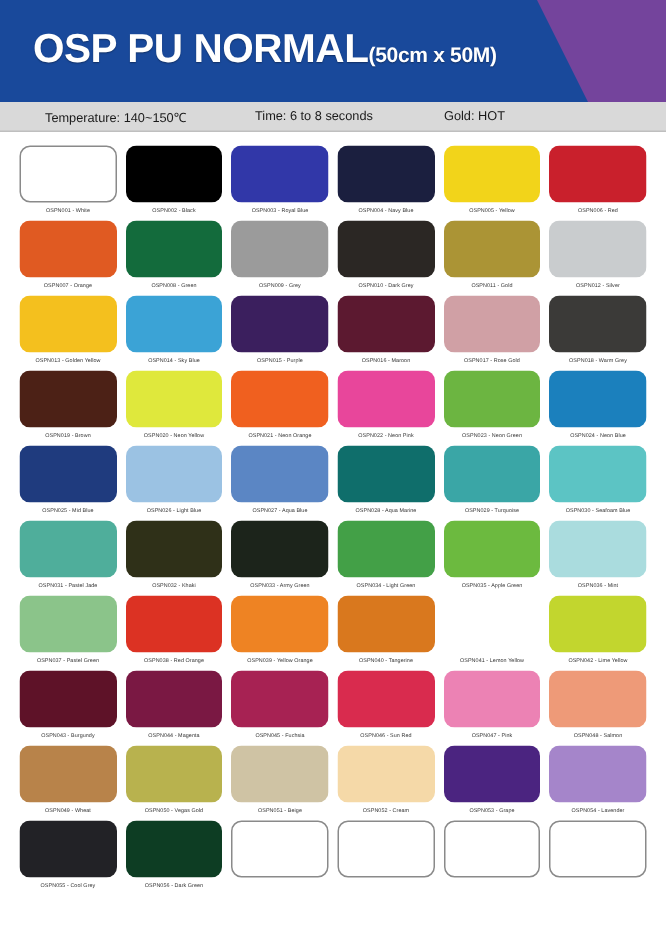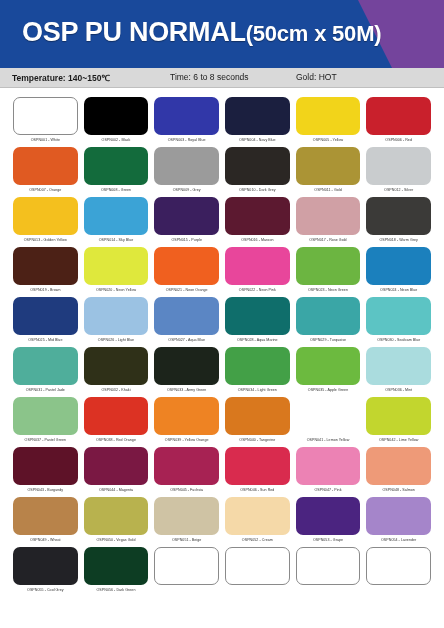--- a/index.html
+++ b/index.html
@@ -42,21 +42,21 @@
     left: 22px;
     top: 17px;
     color: #ffffff;
     font-size: 27px;
     font-weight: bold;
     letter-spacing: -0.3px;
     white-space: nowrap;
     text-shadow: 0 1px 1px rgba(0,0,0,0.35);
   }
   .header-title .size {
-    font-size: 22px;
+    font-size: 14px;
     letter-spacing: -0.2px;
   }
 
   
   .specbar {
     position: relative;
     width: 444px;
     height: 19px;
     background: #d9d9d9;
     border-bottom: 1px solid #bfbfbf;
@@ -65,21 +65,21 @@
     position: relative;
     height: 19px;
   }
   .spec-item {
     position: absolute;
     top: 4px;
     font-size: 8.5px;
     color: #1a1a1a;
     white-space: nowrap;
   }
-  .spec-temp { left: 12px; font-weight: bold; }
+  .spec-temp { left: 30px; }
   .spec-time { left: 170px; }
   .spec-peel { left: 296px; }
 
   
   .grid-wrap {
     padding: 9px 13px 0 13px;
   }
   .grid {
     display: grid;
     grid-template-columns: repeat(6, 1fr);

